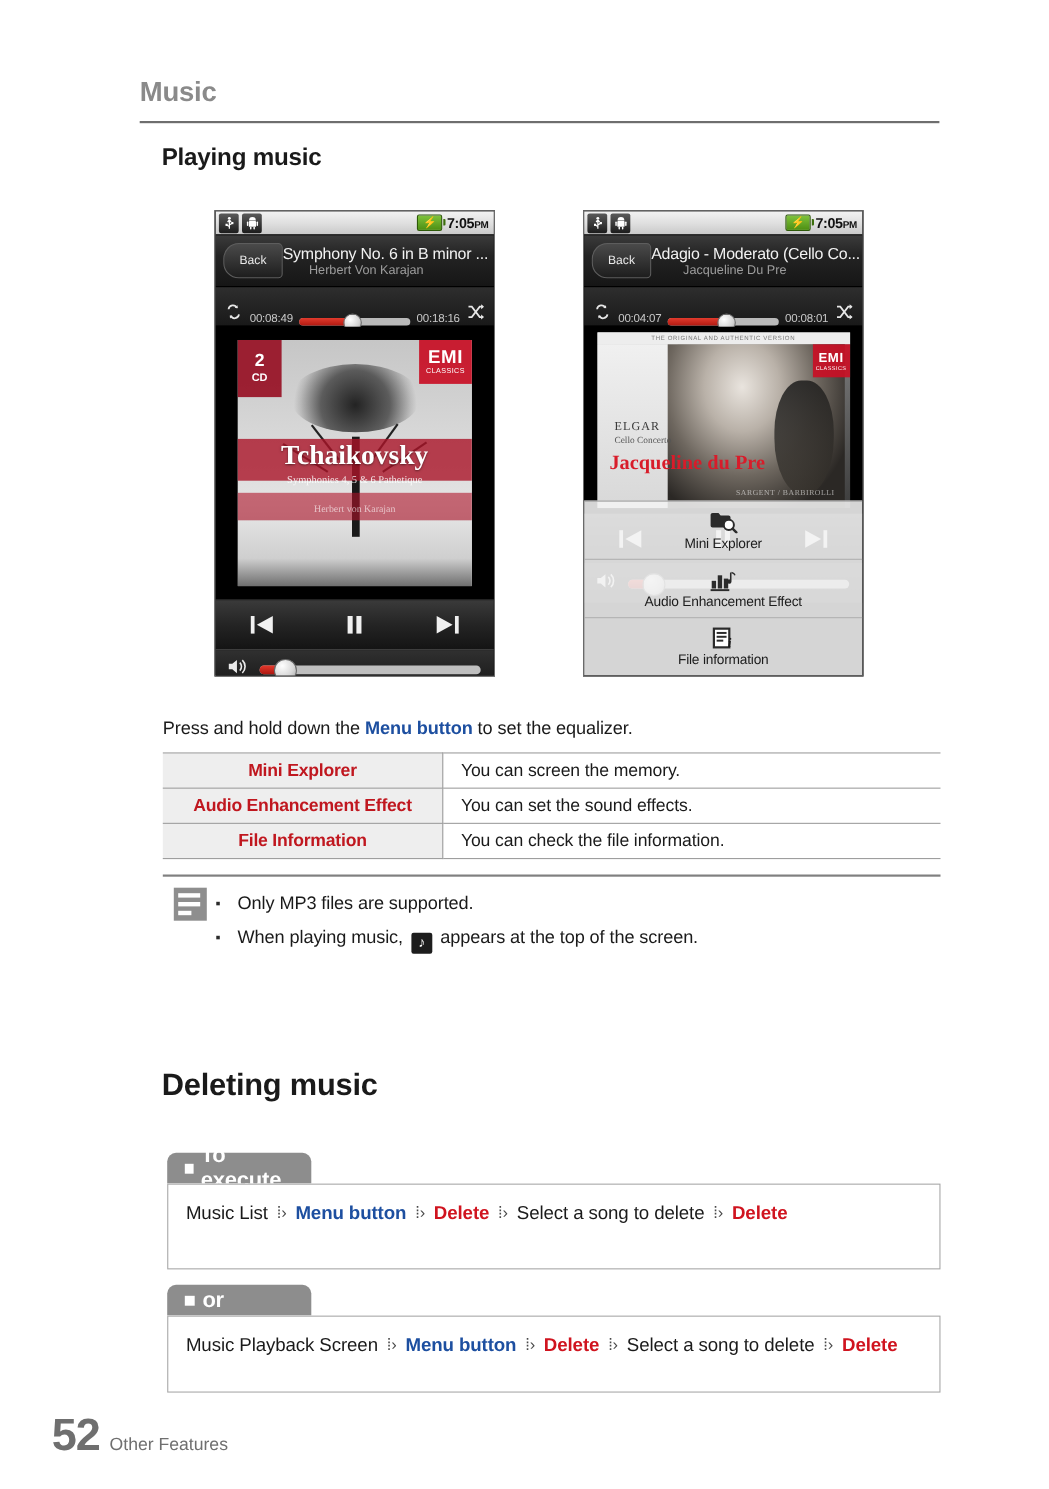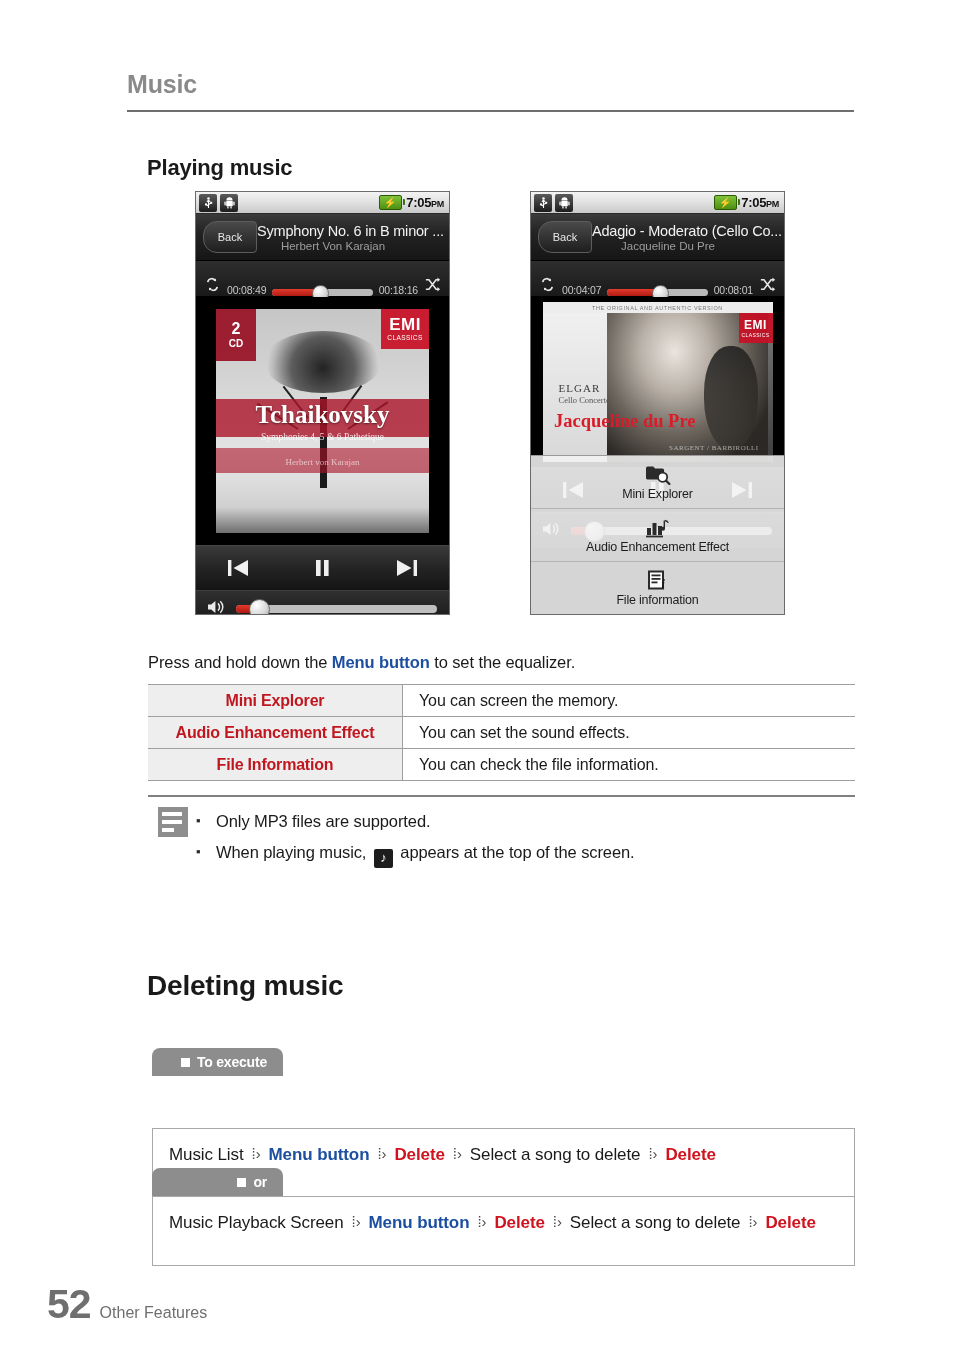--- a/index.html
+++ b/index.html
@@ -36,21 +36,21 @@
   }
 
   
   .h2 {
     position: absolute;
     font-size: 22px;
     font-weight: bold;
     color: #1a1a1a;
     letter-spacing: -0.2px;
   }
-  #playing-music-heading { left: 147px; top: 155px; }
+  #playing-music-heading { left: 147px; top: 130px; }
   #deleting-music-heading { left: 147px; top: 970px; font-size: 28px; }
 
   
   .phone {
     position: absolute;
     width: 255px;
     height: 424px;
     background: #000;
     border: 1px solid #6a6a6a;
     box-sizing: border-box;
@@ -496,27 +496,26 @@
     margin: 0 3px;
   }
 
   
   .proc-tab {
     position: absolute;
     height: 28px;
     background: #8d8d8d;
     border-radius: 8px 8px 0 0;
     color: #ffffff;
-    font-size: 14px;
+    font-size: 20px;
     font-weight: bold;
     display: flex; align-items: center;
     padding: 0 16px;
     box-sizing: border-box;
     letter-spacing: -0.2px;
-    justify-content: flex-end;
   }
   .proc-tab .sq {
     display: inline-block;
     width: 9px; height: 9px;
     background: #fff;
     margin-right: 7px;
   }
   .proc-box {
     position: absolute;
     border: 1px solid #a8a8a8;
@@ -532,21 +531,21 @@
   }
   .step-sep {
     display: inline-block;
     color: #4a4a4a;
     margin: 0 8px;
     font-size: 15px;
     transform: translateY(-1px);
   }
 
   #to-execute-tab { left: 152px; top: 1048px; width: 131px; }
-  #to-execute-box { left: 152px; top: 1128px; width: 703px; height: 91px; }
+  #to-execute-box { left: 152px; top: 1076px; width: 703px; height: 78px; }
   #or-tab  { left: 152px; top: 1168px; width: 131px; }
   #or-box  { left: 152px; top: 1196px; width: 703px; height: 70px; }
 
   
   #page-footer {
     position: absolute;
     left: 47px; bottom: 26px;
     display: flex; align-items: baseline; gap: 9px;
   }
   #page-number {

